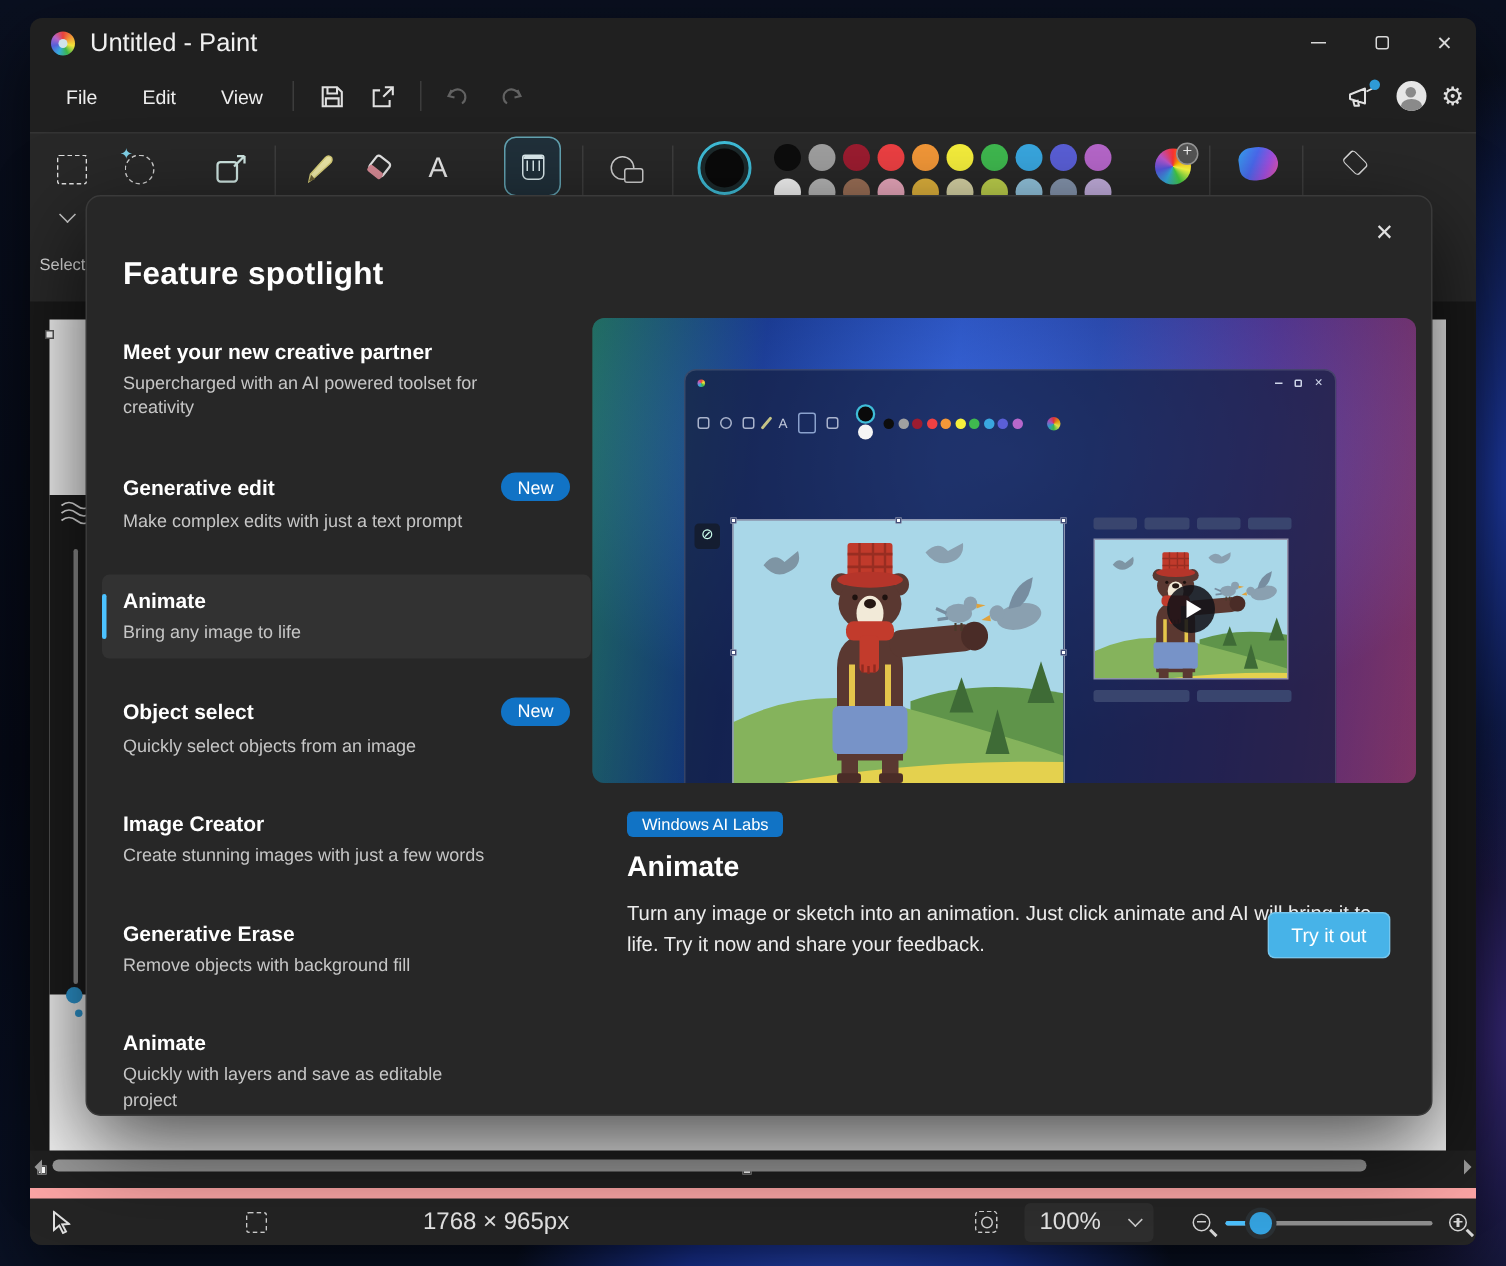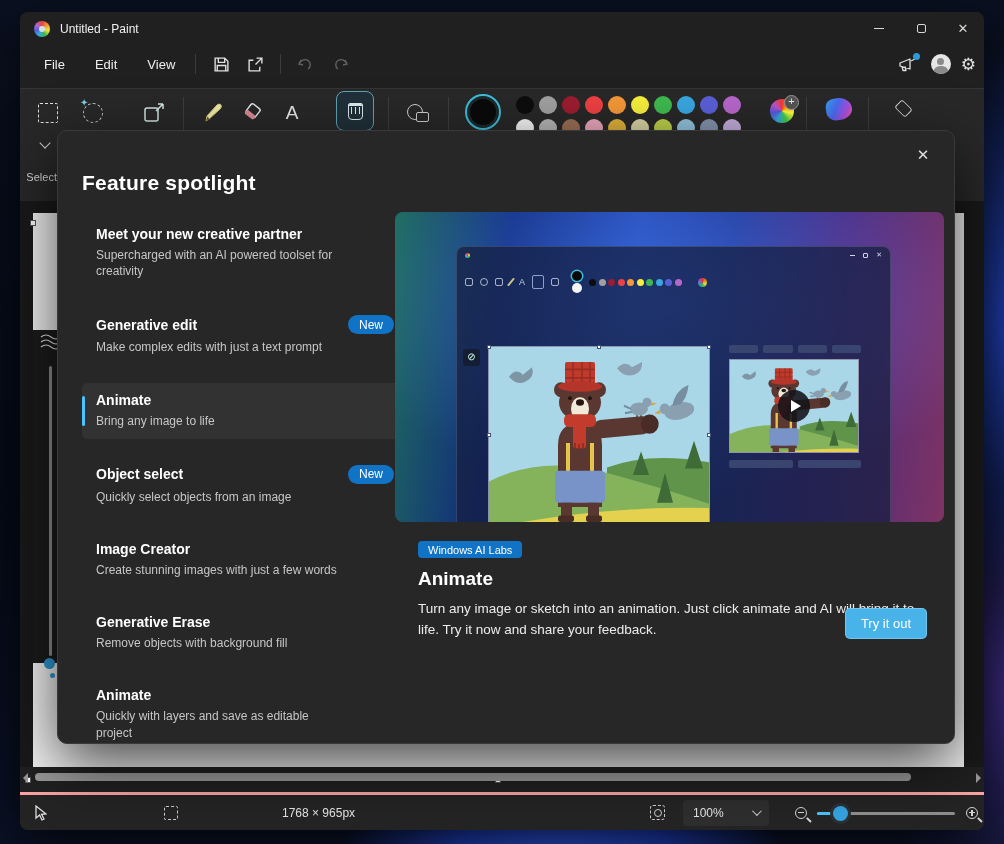--- a/index.html
+++ b/index.html
@@ -18,21 +18,21 @@
   .app { position:absolute; left:20px; top:12px; width:964px; height:818px;
     background:#202020; border-radius:8px; box-shadow:0 18px 50px rgba(0,0,0,.65);
     color:#fff; overflow:hidden; }
 
   .titlebar { position:absolute; left:0; top:0; right:0; height:34px; display:flex; align-items:center; }
   .app-logo { width:16px; height:16px; margin-left:14px; border-radius:50%;
     background:conic-gradient(#e8413c,#f19737,#f2e43a,#3cb54a,#35aadc,#5660d8,#b565c8,#e8413c);
     position:relative; }
   .app-logo::after{ content:""; position:absolute; left:5px; top:5px; width:6px; height:6px;
     border-radius:50%; background:#cfe3ea; }
-  .title-text { font-size:12px; margin-left:10px; color:#f0f0f0; }
+  .title-text { font-size:17px; margin-left:10px; color:#f0f0f0; }
   .win-controls { position:absolute; right:0; top:0; display:flex; }
   .win-btn { width:42px; height:32px; display:flex; align-items:center; justify-content:center;
     color:#d8d8d8; font-size:13px; }
   .glyph-min { width:10px; height:1px; background:#d8d8d8; display:block; }
   .glyph-max { width:9px; height:9px; border:1px solid #d8d8d8; border-radius:2px; display:block; }
 
   .menubar { position:absolute; left:0; top:34px; right:0; height:36px; display:flex; align-items:center; }
   .menu-item { font-size:13px; color:#eee; padding:6px 12px; margin-left:6px; border-radius:4px; }
   .menu-item:first-child{ margin-left:12px; }
   .mb-divider { width:1px; height:20px; background:#3c3c3c; margin:0 8px; }
@@ -91,21 +91,21 @@
   .handle { position:absolute; width:6px; height:6px; background:#fff; border:1px solid #555; }
 
   
   .hscroll { position:absolute; left:0; right:0; top:755px; height:24px; }
   .hthumb { position:absolute; left:15px; top:6px; width:876px; height:8px; border-radius:4px; background:#9a9a9a; }
   .harrow { position:absolute; top:6px; width:0; height:0; border:5px solid transparent; }
   .harrow.left { left:3px; border-right-color:#9a9a9a; border-left:none; }
   .harrow.right { right:3px; border-left-color:#9a9a9a; border-right:none; }
 
   .statusbar { position:absolute; left:0; right:0; bottom:0; height:38px; background:#242424;
-    border-top:3px solid #fca5a5; display:flex; align-items:center; font-size:12px; color:#e4e4e4; }
+    border-top:7px solid #fca5a5; display:flex; align-items:center; font-size:16px; color:#e4e4e4; }
   .sb-cursor { position:absolute; left:14px; }
   .sb-selsize { position:absolute; left:144px; width:14px; height:14px; border:1.5px dashed #cfcfcf; border-radius:2px; }
   .sb-size { position:absolute; left:262px; }
   .sb-fit { position:absolute; left:630px; width:15px; height:15px; border:1.5px dashed #cfcfcf; border-radius:3px; display:flex; align-items:center; justify-content:center;}
   .sb-fit::after{ content:""; width:6px; height:6px; border-radius:50%; border:1.5px solid #cfcfcf; }
   .zoom-box { position:absolute; left:663px; width:86px; height:26px; background:#2e2e2e; border-radius:4px;
     display:flex; align-items:center; justify-content:space-between; padding:0 10px; }
   .zchev { width:7px; height:7px; border-right:1.5px solid #cfcfcf; border-bottom:1.5px solid #cfcfcf;
     transform:rotate(45deg) translateY(-2px); }
   .mag { position:absolute; width:12px; height:12px; border:1.7px solid #d6d6d6; border-radius:50%; }
@@ -119,21 +119,21 @@
   .slider .knob { position:absolute; left:16px; top:0; width:15px; height:15px; border-radius:50%;
     background:#35a4e2; box-shadow:0 0 0 3px #2b3135; }
 
   
   .dialog { position:absolute; left:57px; top:130px; width:898px; height:614px; background:#272727;
     border:1px solid #3a3a3a; border-radius:10px; box-shadow:0 20px 60px rgba(0,0,0,.7); color:#fff; }
   .dlg-close { position:absolute; right:14px; top:8px; width:34px; height:32px; display:flex; align-items:center;
     justify-content:center; color:#e0e0e0; font-size:15px; border-radius:5px; }
   .dlg-title { position:absolute; left:24px; top:40px; font-size:21px; font-weight:700; letter-spacing:.2px; }
 
-  .fs-list { position:absolute; left:24px; top:86px; width:326px; }
+  .fs-list { position:absolute; left:10px; top:86px; width:326px; }
   .fs-item { position:relative; padding:9px 14px 10px; margin-bottom:17px; border-radius:5px; }
   .fs-item.selected { background:#323232; }
   .fs-item.selected::before { content:""; position:absolute; left:0; top:13px; bottom:13px; width:3px;
     border-radius:2px; background:var(--accent,#4cc2ff); }
   .fs-row { display:flex; align-items:center; }
   .fs-title { font-size:14px; font-weight:700; }
   .fs-desc { font-size:12px; color:#c6c6c6; margin-top:5px; line-height:1.35; max-width:248px; }
   .badge-new { margin-left:auto; background:var(--badge,#1173c5); color:#fff; font-size:12px;
     padding:2.5px 11px; border-radius:11px;text-align:right; }
 

